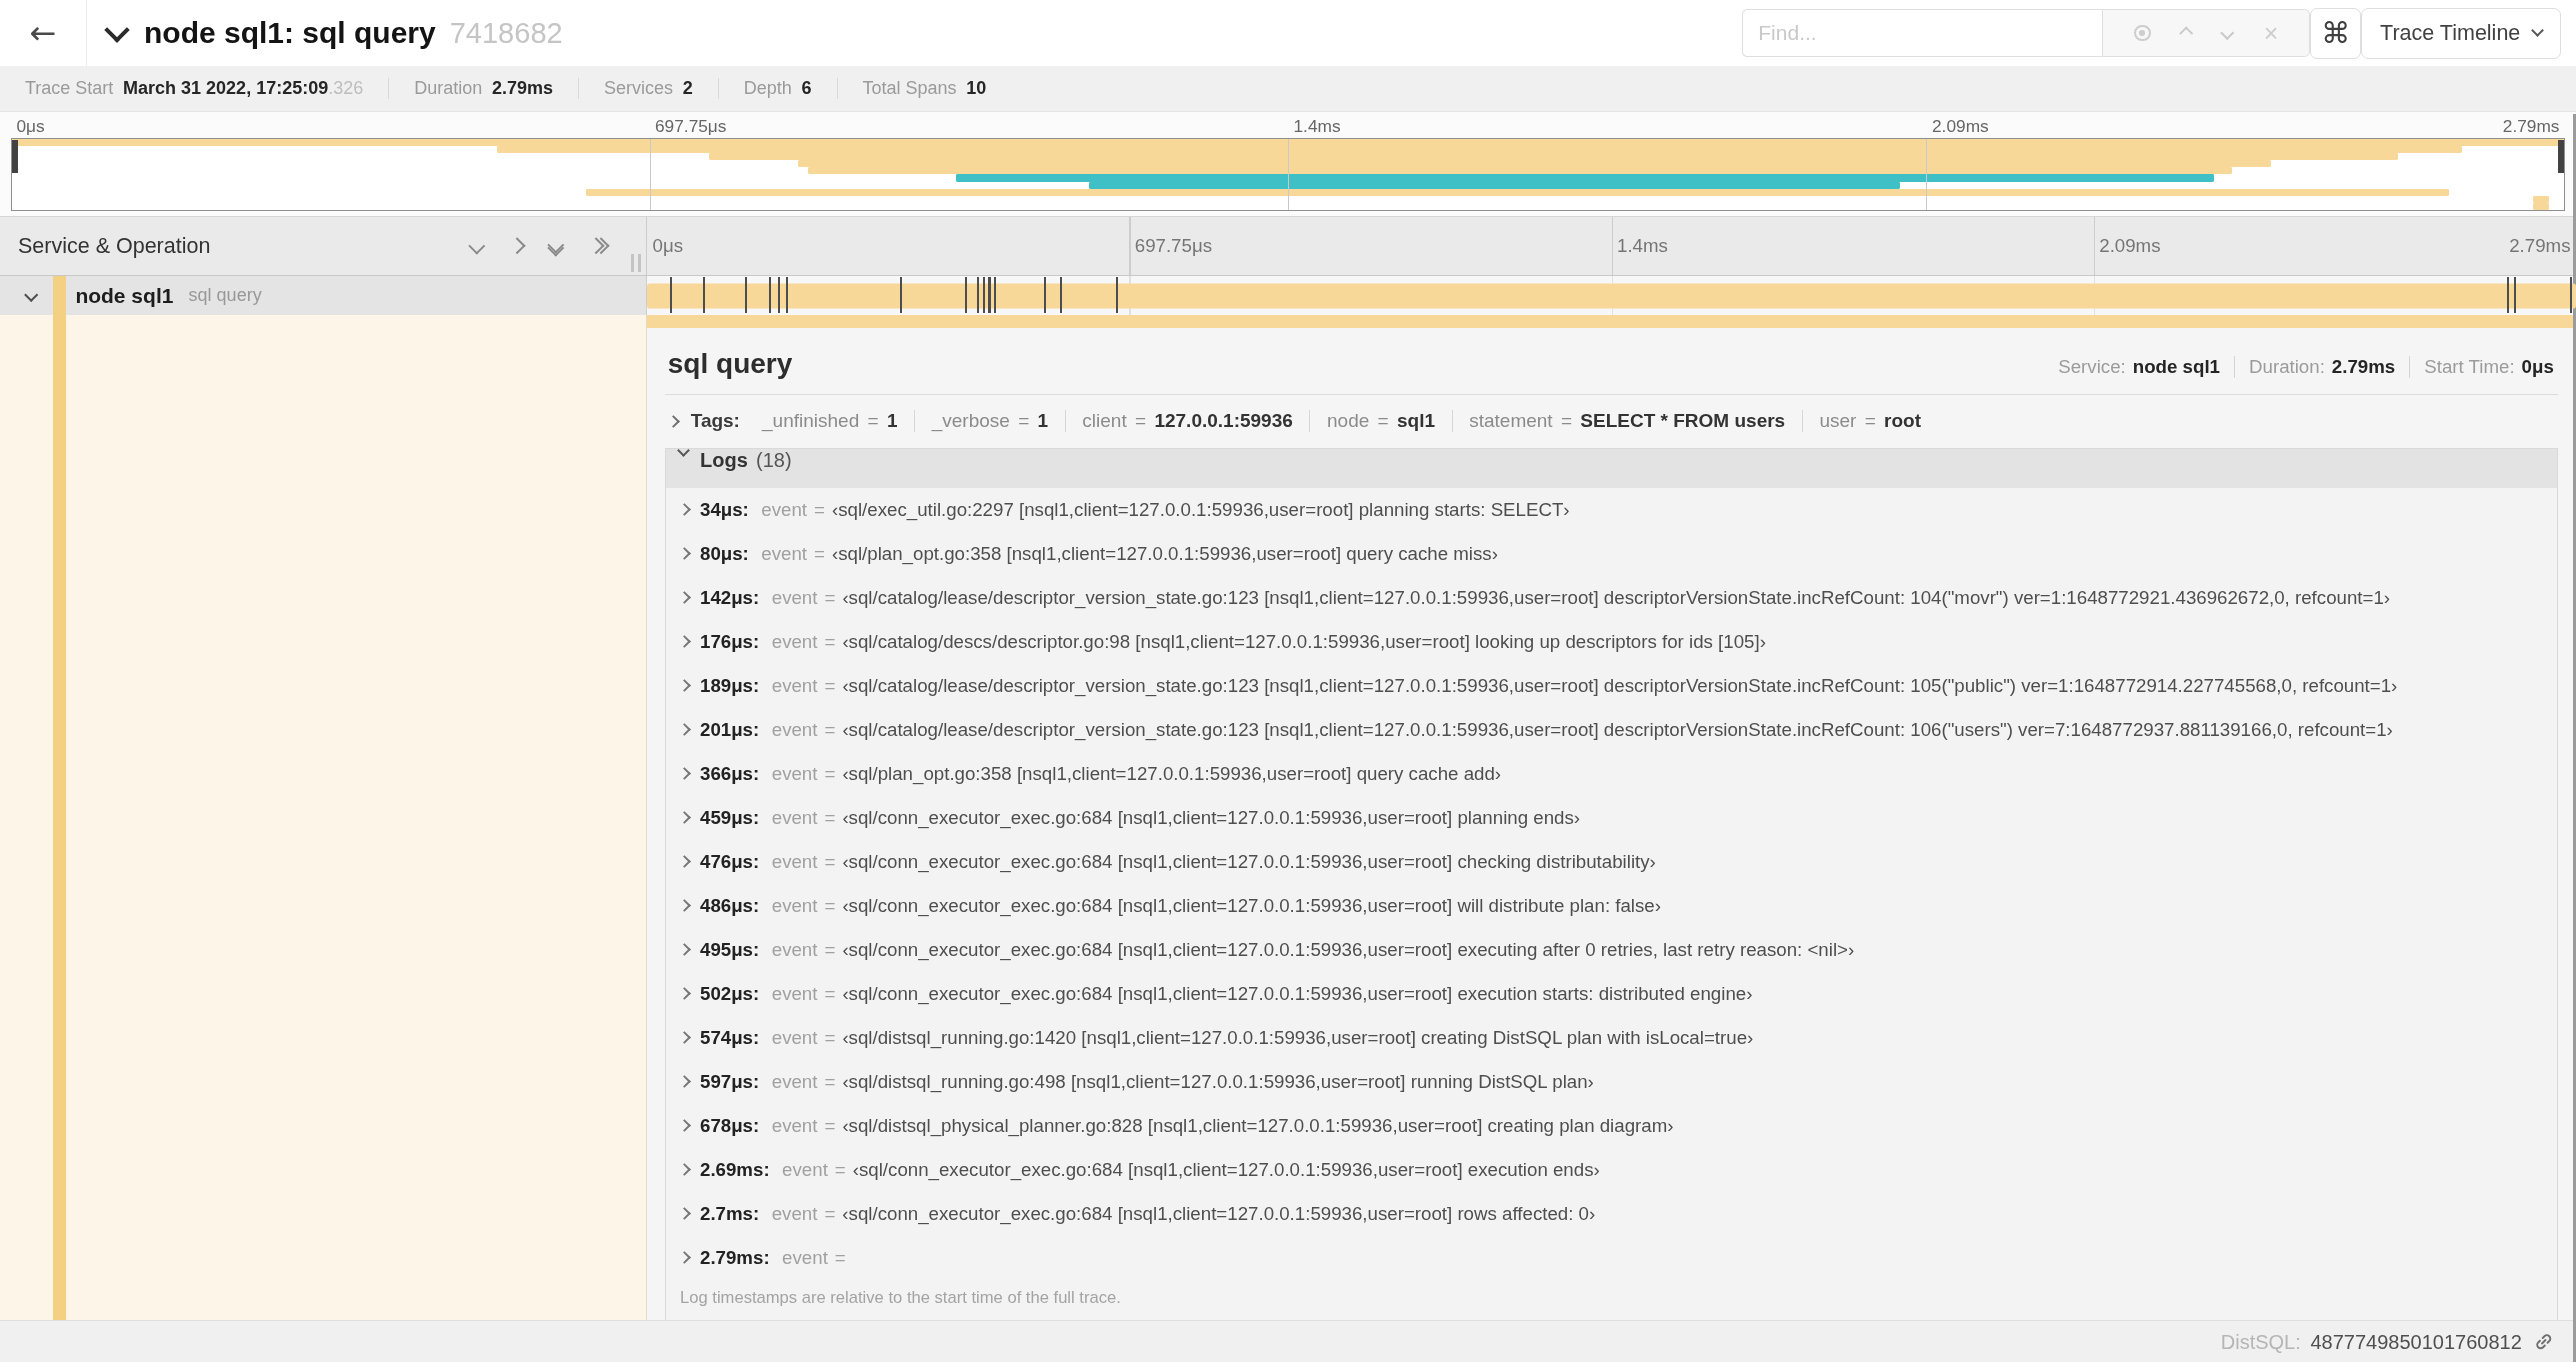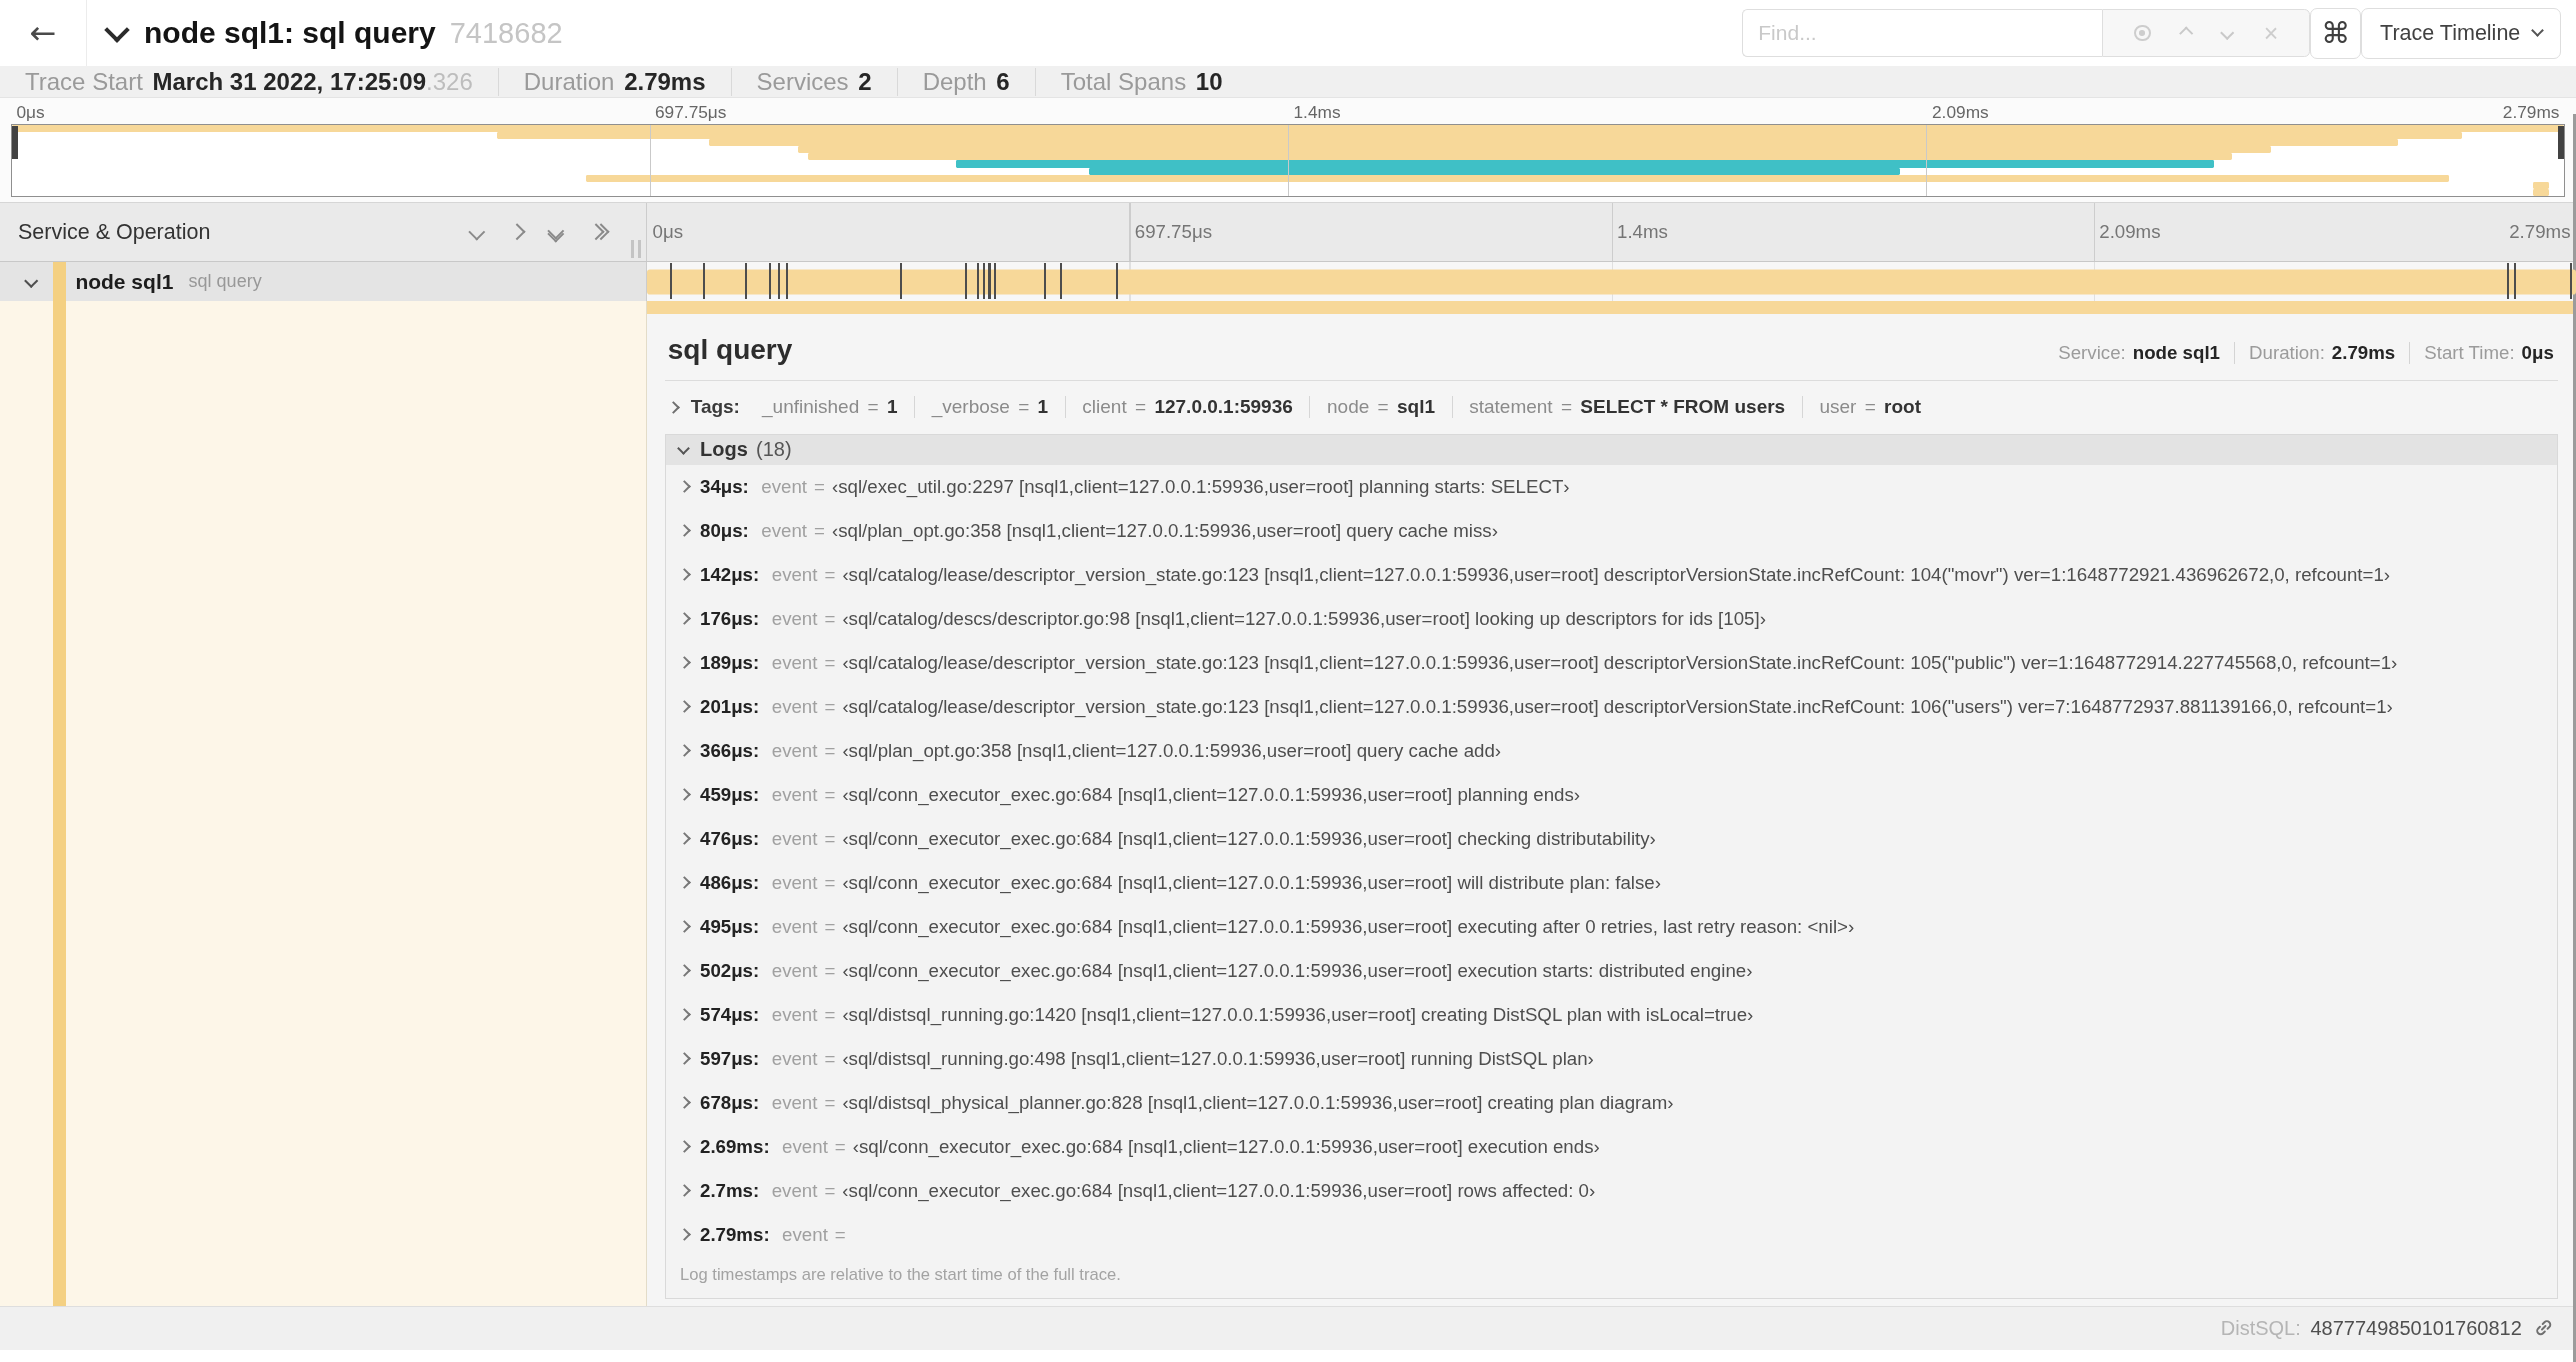--- a/index.html
+++ b/index.html
@@ -30,22 +30,22 @@
   .crosshair::after{content:"";position:absolute;left:50%;top:50%;width:5.5px;height:5.5px;margin:-2.8px 0 0 -2.8px;border-radius:50%;background:#cdcdcd}
   .sfx-chv{border-color:#c9c9c9;border-width:0 2.1px 2.1px 0;padding:4.2px}
   .x-icon{font-size:25px;color:#cdcdcd;line-height:1}
   .cmd-btn{width:51px;height:51px;border:1.4px solid #dedede;border-radius:7px;background:#fff;display:flex;
            align-items:center;justify-content:center;font-size:29px;color:#3f3f3f;cursor:pointer;font-family:"DejaVu Sans",sans-serif}
   .view-btn{height:51px;border:1.4px solid #dedede;border-radius:7px;background:#fff;display:flex;align-items:center;
             gap:12.5px;padding:0 18px;font-size:21.5px;color:#414141;cursor:pointer}
   .view-chv{border-color:#555;border-width:0 2.1px 2.1px 0;padding:3.5px;margin-top:-4.2px}
 
   
-  .stats-bar{height:32px;background:#f0f0f0;border-bottom:1.4px solid #e4e4e4;display:flex;align-items:center;
-             font-size:24px;padding-left:25px}
+  .stats-bar{height:46px;background:#f0f0f0;border-bottom:1.4px solid #e4e4e4;display:flex;align-items:center;
+             font-size:18px;padding-left:25px}
   .stat{display:flex;align-items:baseline;padding-right:25px}
   .stat + .stat{border-left:1.4px solid #d9d9d9;padding-left:25px}
   .s-label{color:#9a9a9a;margin-right:9.7px}
   .s-value{color:#262626;font-weight:700}
   .s-suffix{color:#bdbdbd;font-weight:500}
 
   
   .minimap-sec{height:104px;background:#fbfbfb;padding:0 11px;position:relative}
   .minimap-labels{position:relative;height:26px;font-size:17.3px;color:#666}
   .minimap-labels .tick-label{position:absolute;bottom:1.4px}
@@ -102,21 +102,21 @@
   .sum-value{color:#252525;font-weight:700}
   .tags-line{display:flex;align-items:center;padding:15.2px 2.8px 12.5px 4.2px;font-size:19px;cursor:pointer}
   .tags-chv{border-color:#6f6f6f;border-width:0 2.1px 2.1px 0;padding:3.5px}
   .tags-label{font-weight:700;color:#3a3a3a;margin:0 5.5px 0 12.5px}
   .tag-item{display:inline-flex;align-items:baseline;padding:0 16.6px}
   .tag-item + .tag-item{border-left:1.4px solid #d6d6d6}
   .t-key{color:#8b8b8b}
   .t-eq{color:#8b8b8b;margin:0 8.3px}
   .t-val{color:#333;font-weight:600}
   .logs-box{margin-top:2.8px;border:1.4px solid #d9d9d9;background:#f3f3f3}
-  .logs-head{height:30px;background:#e3e3e3;display:flex;align-items:center;padding-left:12.5px;font-size:20px;cursor:pointer}
+  .logs-head{height:39px;background:#e3e3e3;display:flex;align-items:flex-start;padding-left:12.5px;font-size:20px;cursor:pointer}
   .logs-chv{border-color:#555;border-width:0 2.1px 2.1px 0;padding:3.5px;margin-top:-2.8px}
   .logs-title{font-weight:700;color:#333;margin-left:12.5px}
   .logs-count{color:#555;margin-left:8.3px}
   .log-row{height:44px;display:flex;align-items:center;padding-left:14px;white-space:nowrap;font-size:18.7px;overflow:hidden;cursor:pointer}
   .log-chv{border-color:#777;border-width:0 2.1px 2.1px 0;padding:3.5px;flex:none}
   .log-time{font-weight:700;color:#222;margin:0 12.5px 0 11px}
   .log-key{color:#a0a0a0}
   .log-eq{color:#a0a0a0;margin:0 7px}
   .log-val{color:#4e4e4e}
   .logs-foot{font-size:16.6px;color:#a3a3a3;padding:8.3px 0 12.5px 14px}

